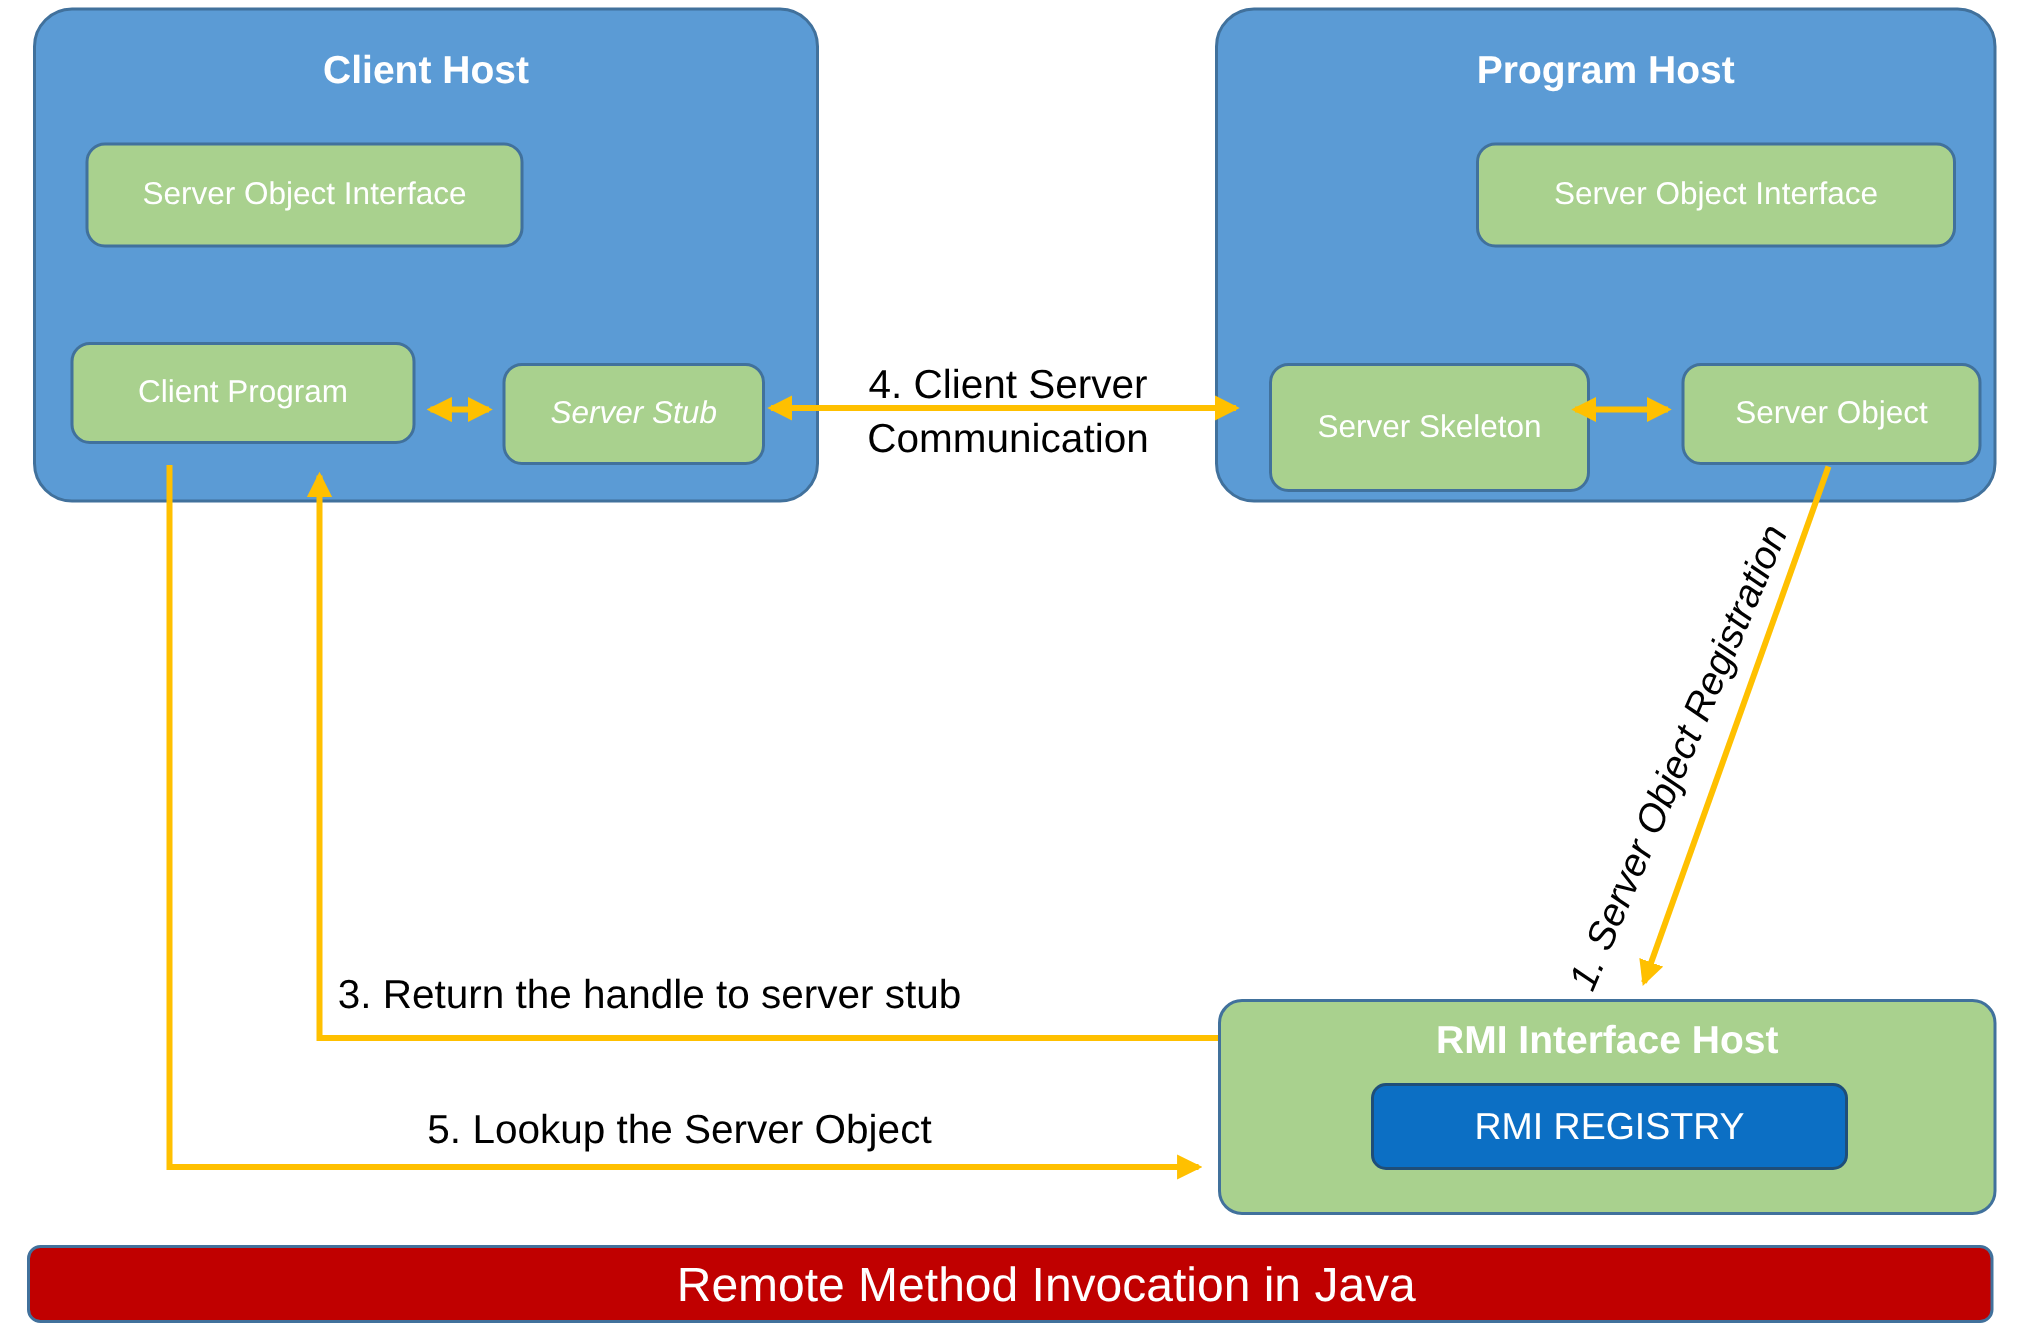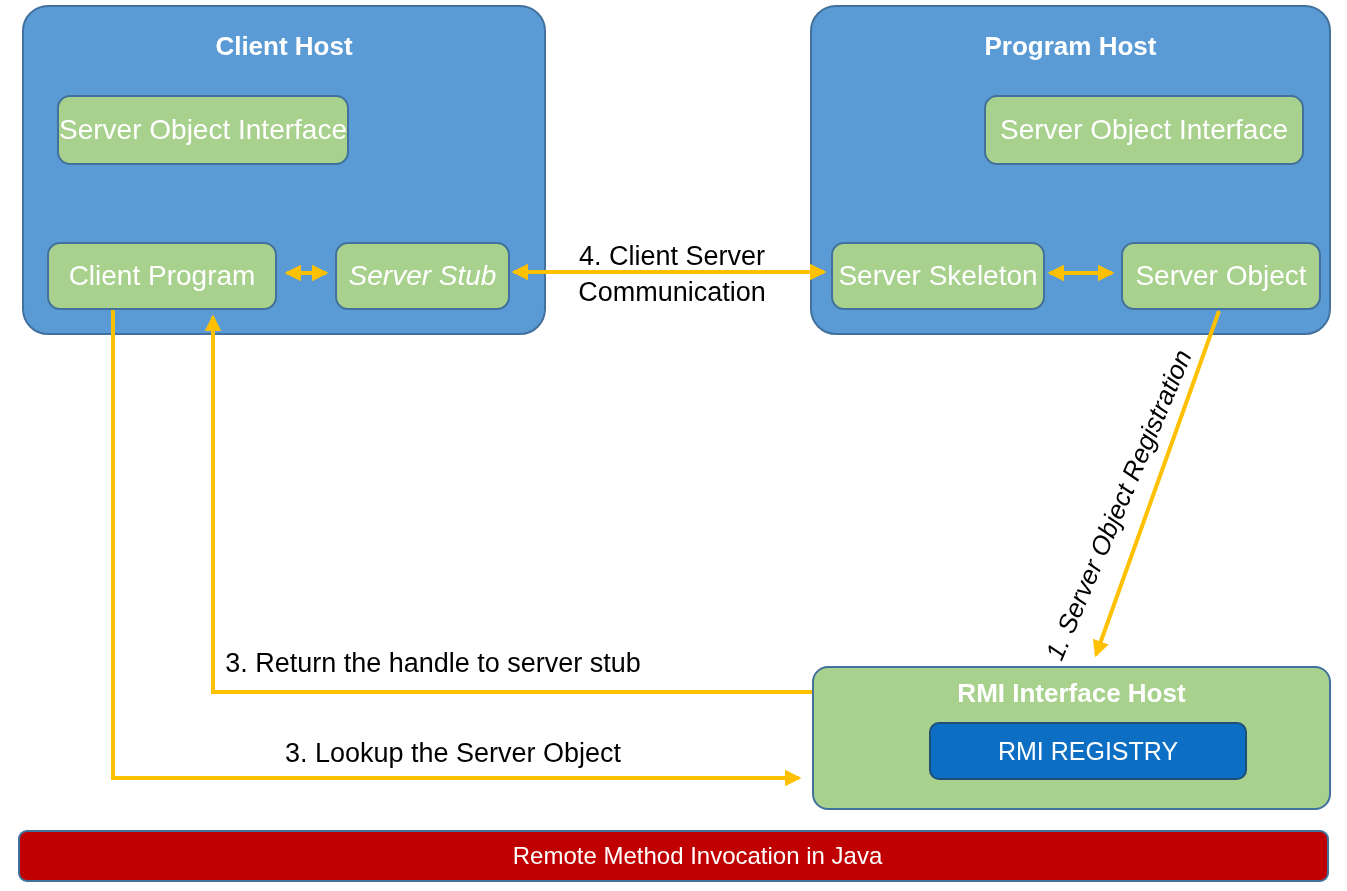--- a/index.html
+++ b/index.html
@@ -34,21 +34,21 @@
   .gbox {
     position: absolute;
     background: var(--green-fill);
     border: 2px solid var(--green-border);
     border-radius: 13px;
     box-sizing: border-box;
     display: flex;
     align-items: center;
     justify-content: center;
     color: var(--box-text);
-    font-size: 28px;
+    font-size: 21px;
     text-align: center;
   }
 
   
   #registry-host {
     position: absolute;
     background: var(--green-fill);
     border: 2px solid var(--host-border);
     border-radius: 16px;
     box-sizing: border-box;
@@ -57,35 +57,34 @@
     position: absolute;
     background: var(--registry-inner-fill);
     border: 2px solid var(--registry-inner-border);
     border-radius: 10px;
     box-sizing: border-box;
     display: flex;
     align-items: center;
     justify-content: center;
     color: var(--box-text);
     font-size: 25px;
-    margin-left: 15px;
   }
 
   
   #banner {
     position: absolute;
     background: var(--banner-fill);
     border: 2px solid var(--banner-border);
     border-radius: 9px;
     box-sizing: border-box;
     display: flex;
     align-items: center;
     justify-content: center;
     color: var(--box-text);
-    font-size: 24px;
+    font-size: 32px;
     padding-left: 48px;
   }
 
   
   .flow-label {
     position: absolute;
     transform: translateX(-50%);
     color: var(--label-text);
     font-size: 27px;
     white-space: nowrap;
@@ -117,28 +116,28 @@
   .arrowhead { fill: var(--arrow); }
 </style>
 </head>
 <body>
 
 <div id="canvas">
 
   <div class="host" style="left:22px; top:5px; width:524px; height:330px;">
     <div class="host-title" style="top:24px;">Client Host</div>
     <div class="gbox" style="left:33px; top:88px; width:292px; height:70px;">Server Object Interface</div>
-    <div class="gbox" style="left:23px; top:235px; width:230px; height:68px;">Client Program</div>
+    <div class="gbox" style="left:23px; top:221px; width:230px; height:68px;">Client Program</div>
     <div class="gbox" style="left:311px; top:235px; width:175px; height:68px;font-style:italic;">Server Stub</div>
   </div>
 
   <div class="host" style="left:810px; top:5px; width:521px; height:330px;">
     <div class="host-title" style="top:24px;">Program Host</div>
     <div class="gbox" style="left:172px; top:88px; width:320px; height:70px;">Server Object Interface</div>
-    <div class="gbox" style="left:19px; top:235px; width:214px; height:68px;">Server Skeleton</div>
+    <div class="gbox" style="left:34px; top:235px; width:214px; height:86px;">Server Skeleton</div>
     <div class="gbox" style="left:309px; top:235px; width:200px; height:68px;">Server Object</div>
   </div>
 
   <div id="registry-host" style="left:812px; top:666px; width:519px; height:144px;">
     <div class="host-title" style="top:10px;">RMI Interface Host</div>
     <div id="registry-inner" style="left:100px; top:54px; width:318px; height:58px;">RMI REGISTRY</div>
   </div>
 
   <div id="banner" style="left:18px; top:830px; width:1311px; height:52px;">Remote Method Invocation in Java</div>
 
@@ -154,16 +153,16 @@
     <path class="connector" d="M 1219 311 L 1096 655" marker-end="url(#ah)"></path>
     <path class="connector" d="M 113 310 L 113 778 L 799 778" marker-end="url(#ah)"></path>
     <path class="connector" d="M 812 692 L 213 692 L 213 317" marker-end="url(#ah)"></path>
   </svg>
 
   <div class="flow-label" style="left:672px; top:238px;">
     <div>4. Client Server</div>
     <div>Communication</div>
   </div>
   <div class="flow-label" style="left:433px; top:645px;">3. Return the handle to server stub</div>
-  <div class="flow-label" style="left:453px; top:735px;">3. Lookup the Server Object</div>
+  <div class="flow-label" style="left:453px; top:735px;">5. Lookup the Server Object</div>
   <div id="registration-label" style="left:1119px; top:505px;">1. Server Object Registration</div>
 
 </div>
 
 </body></html>

